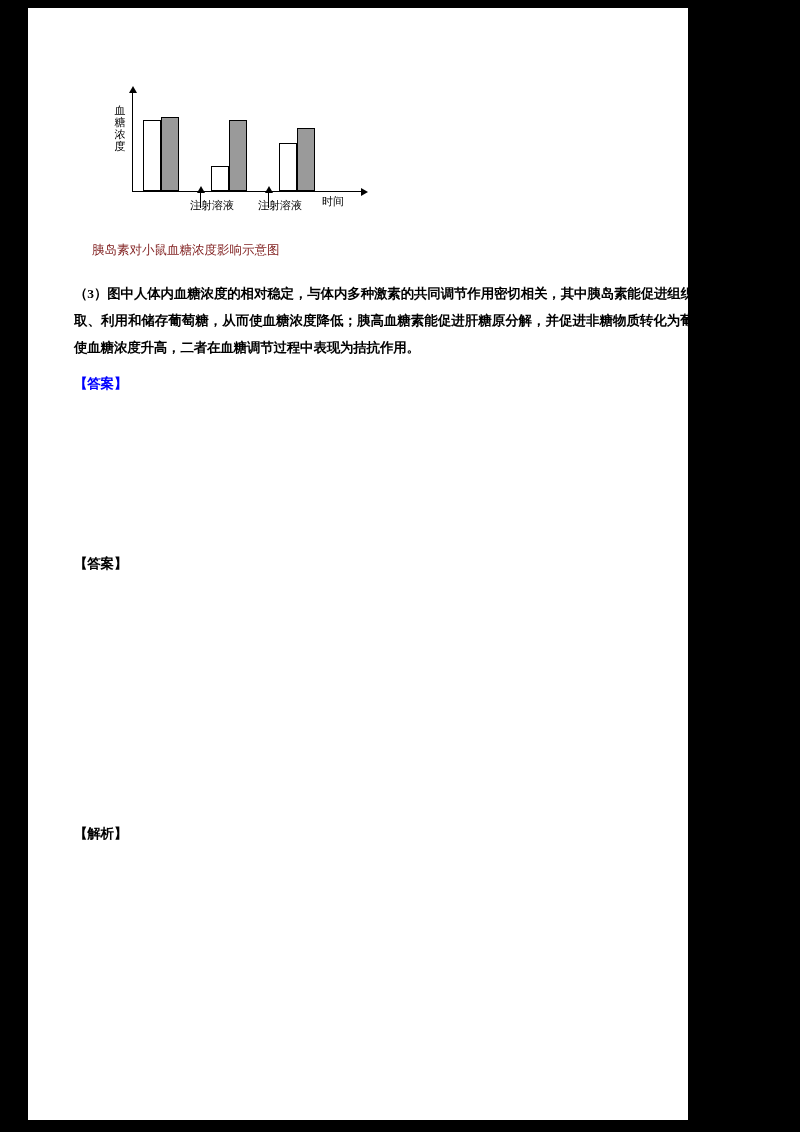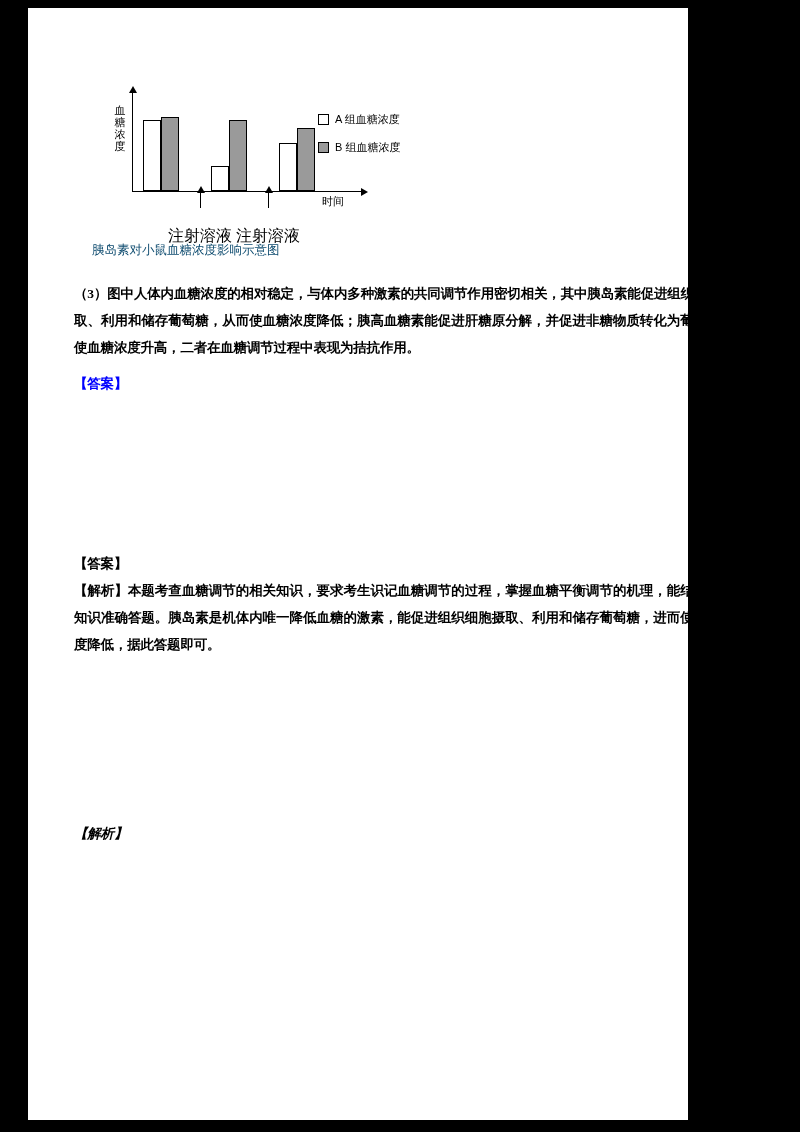--- a/index.html
+++ b/index.html
@@ -124,25 +124,26 @@
     content: "";
     position: absolute;
     left: -3.5px;
     top: -6px;
     border-left: 4px solid transparent;
     border-right: 4px solid transparent;
     border-bottom: 7px solid #000;
   }
   .tick-label {
     position: absolute;
-    top: 136px;
-    font-size: 16px;
+    top: 108px;
+    font-size: 11px;
     color: #000;
     white-space: nowrap;
     transform: translateX(-50%);
+    margin-left: 12px;
   }
   .legend {
     position: absolute;
     left: 248px;
     top: 22px;
     font-size: 11px;
     color: #000;
   }
   .legend-row {
     display: flex;
@@ -156,21 +157,21 @@
     margin-right: 6px;
     box-sizing: border-box;
   }
   .swatch.a { background: #ffffff; }
   .swatch.b { background: #9a9a9a; }
   .fig-caption {
     position: absolute;
     left: 22px;
     top: 152px;
     font-size: 12.5px;
-    color: #0c4a6e;
+    color: #7f1d1d;
     white-space: nowrap;
     font-family: "Liberation Serif", serif;
   }
 
   
   .tblock {
     position: absolute;
     font-family: "Liberation Serif", serif;
     font-size: 13.5px;
     line-height: 27px;
@@ -178,21 +179,21 @@
     font-weight: bold;
     letter-spacing: -0.2px;
     text-align: justify;
   }
   .blue {
     color: #0000ff;
   }
   .t1 { left: 46px; top: 272px; width: 660px; }
   .t2 { left: 46px; top: 362px; width: 200px; }
   .t3 { left: 46px; top: 542px; width: 660px; }
-  .t4 { left: 46px; top: 812px; width: 660px; font-style: italic; }
+  .t4 { left: 46px; top: 812px; width: 660px; }
   .hdr { margin-bottom: 0; }
 </style>
 </head>
 <body>
 
 <div class="page">
 
   <div class="figure">
 
     <div class="chart-area">
@@ -216,40 +217,29 @@
         <div class="arrow-up"></div>
       </div>
       <div class="tick-label" style="left:130px;">注射溶液</div>
 
       <div class="tick" style="left:198px;">
         <div class="arrow-up"></div>
       </div>
       <div class="tick-label" style="left:198px;">注射溶液</div>
     </div>
 
-    <div class="legend">
-      <div class="legend-row">
-        <span class="swatch a"></span>
-        <span>A 组血糖浓度</span>
-      </div>
-      <div class="legend-row">
-        <span class="swatch b"></span>
-        <span>B 组血糖浓度</span>
-      </div>
-    </div>
 
     <div class="fig-caption">胰岛素对小鼠血糖浓度影响示意图</div>
   </div>
 
   <div class="tblock t1">（3）图中人体内血糖浓度的相对稳定，与体内多种激素的共同调节作用密切相关，其中胰岛素能促进组织细胞摄取、利用和储存葡萄糖，从而使血糖浓度降低；胰高血糖素能促进肝糖原分解，并促进非糖物质转化为葡萄糖，使血糖浓度升高，二者在血糖调节过程中表现为拮抗作用。</div>
 
   <div class="tblock t2 blue">【答案】</div>
 
   <div class="tblock t3">
     <div class="hdr">【答案】</div>
-    <div>【解析】本题考查血糖调节的相关知识，要求考生识记血糖调节的过程，掌握血糖平衡调节的机理，能结合所学知识准确答题。胰岛素是机体内唯一降低血糖的激素，能促进组织细胞摄取、利用和储存葡萄糖，进而使血糖浓度降低，据此答题即可。</div>
   </div>
 
   <div class="tblock t4">
     <div class="hdr">【解析】</div>
   </div>
 
 </div>
 
 </body></html>

